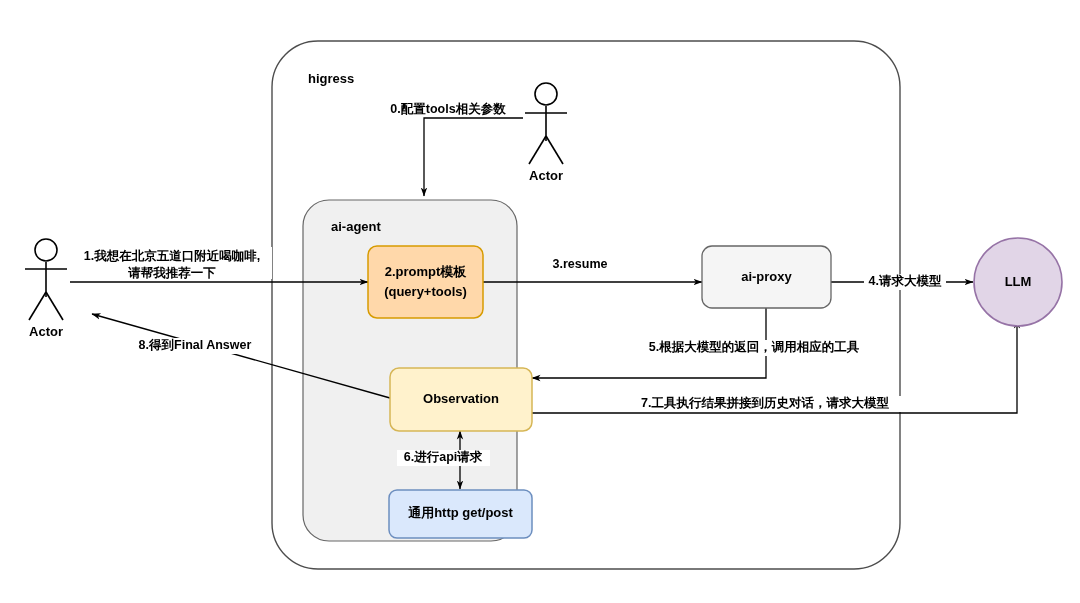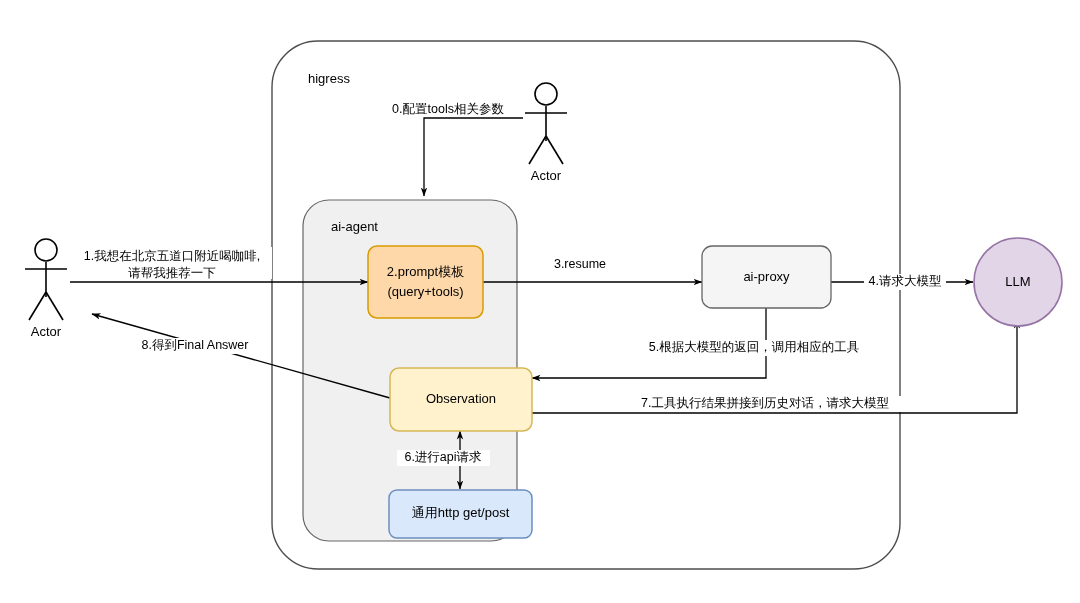--- a/index.html
+++ b/index.html
@@ -10,20 +10,21 @@
   body {
     width: 1080px;
     height: 603px;
     font-family: "Liberation Sans", "DejaVu Sans", sans-serif;
     overflow: hidden;
   }
   #diagram-root {
     position: relative;
     width: 960px;
     height: 603px;
+    font-weight: bold;
   }
   svg.canvas {
     position: absolute;
     top: 0;
     left: 0;
     width: 1080px;
     height: 603px;
   }
   .node-text {
     font-family: "Liberation Sans", "DejaVu Sans", sans-serif;

